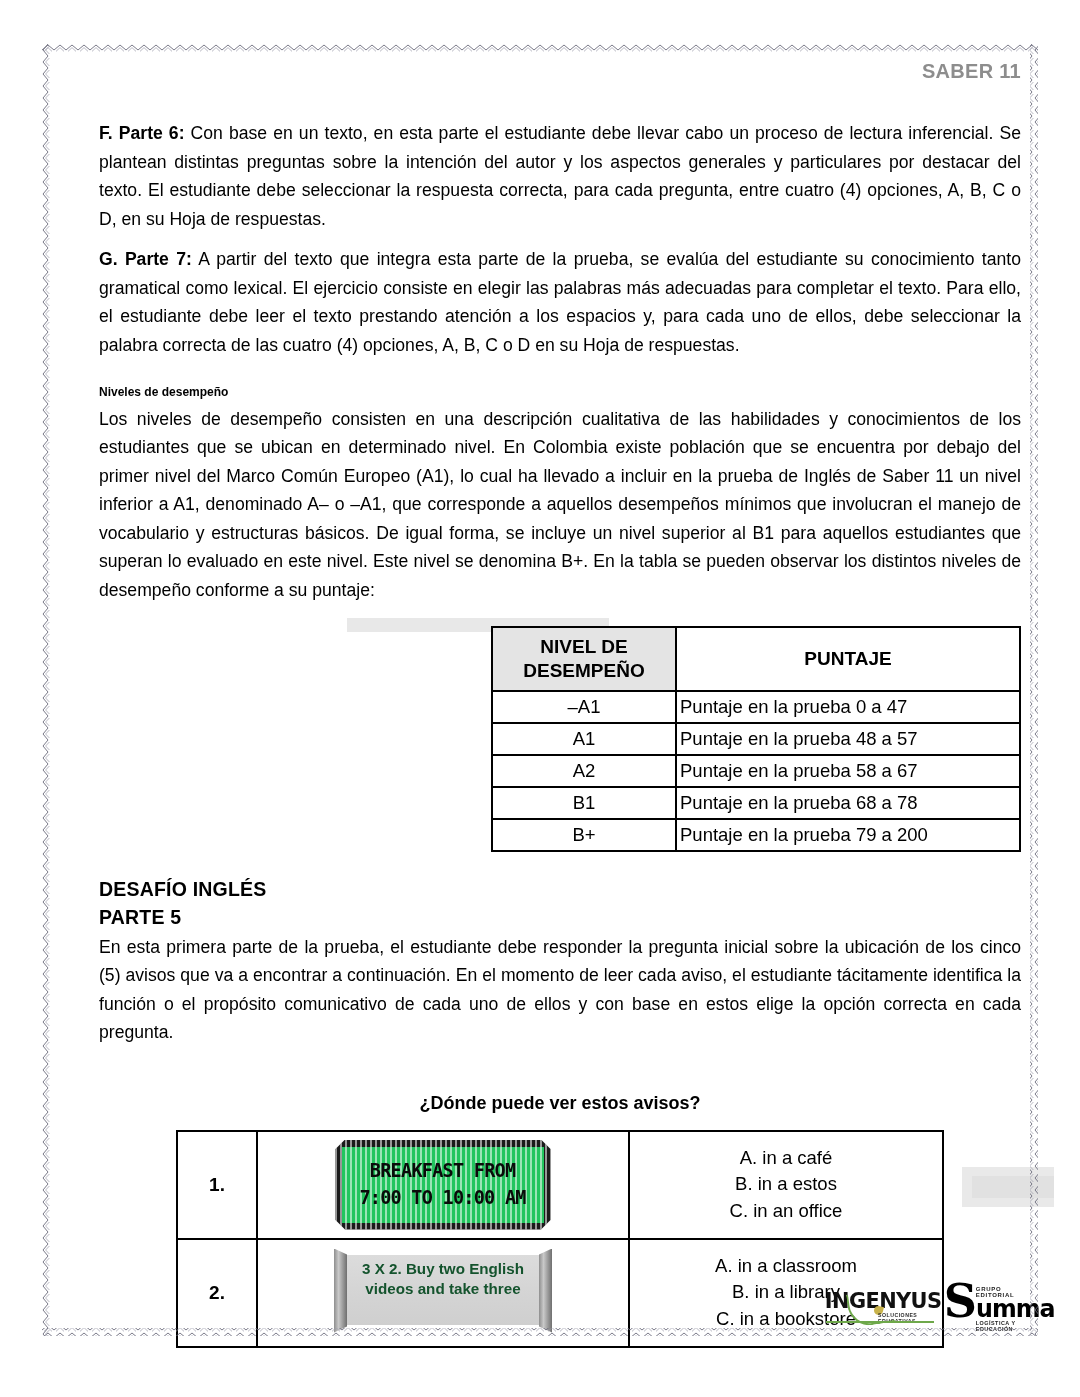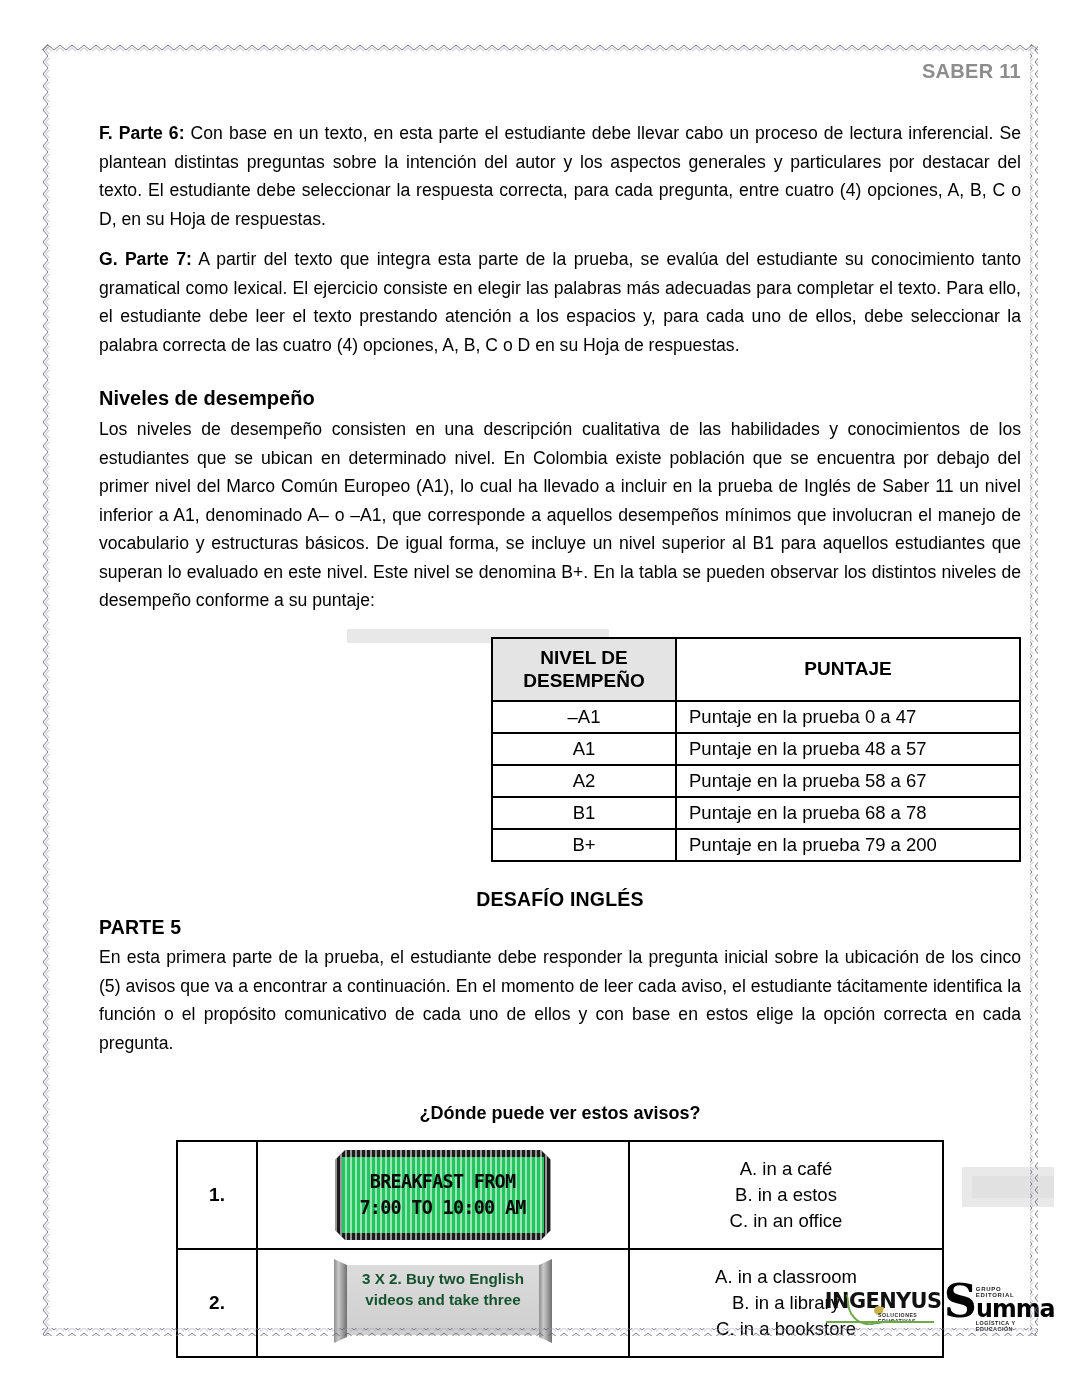--- a/index.html
+++ b/index.html
@@ -59,21 +59,21 @@
     margin: 0;
     font-size: 17.6px;
     line-height: 1.62;
     text-align: justify;
     text-justify: inter-word;
   }
   p.body + p.body { margin-top: 12px; }
   .lead { font-weight: bold; }
 
   h2.section {
-    font-size: 20px;
+    font-size: 12px;
     font-weight: bold;
     margin: 26px 0 4px 0;
     line-height: 1.3;
   }
 
   
   .table-wrap {
     margin: 22px 0 0 0;
     display: flex;
     justify-content: flex-end;
@@ -109,32 +109,31 @@
     font-weight: bold;
     font-size: 19px;
     width: 326px;
   }
   table.levels td.lvl {
     width: 162px;
     padding: 3px 8px;
   }
   table.levels td.score {
     text-align: left;
-    padding-left: 12px;
+    padding-left: 3px;
     white-space: nowrap;
     border-radius: 11px;
   }
 
   
   h3.desafio {
     font-size: 19.5px;
     font-weight: bold;
     margin: 26px 0 0 0;
     letter-spacing: 0.2px;
-    text-align: center;
   }
   h3.parte {
     font-size: 19.5px;
     font-weight: bold;
     margin: 5px 0 4px 0;
     letter-spacing: 0.2px;
   }
 
   
   .prompt {

